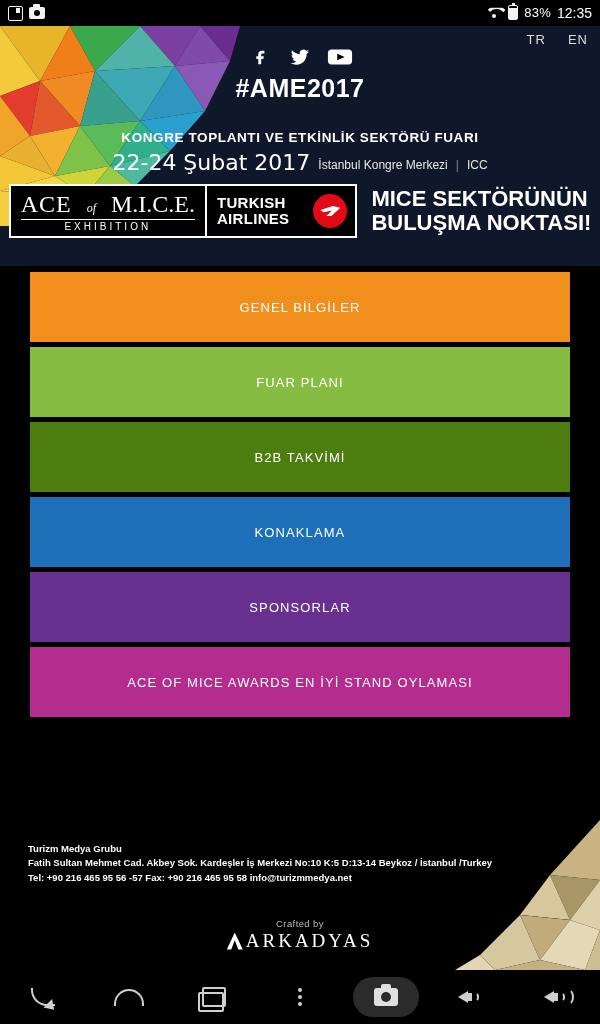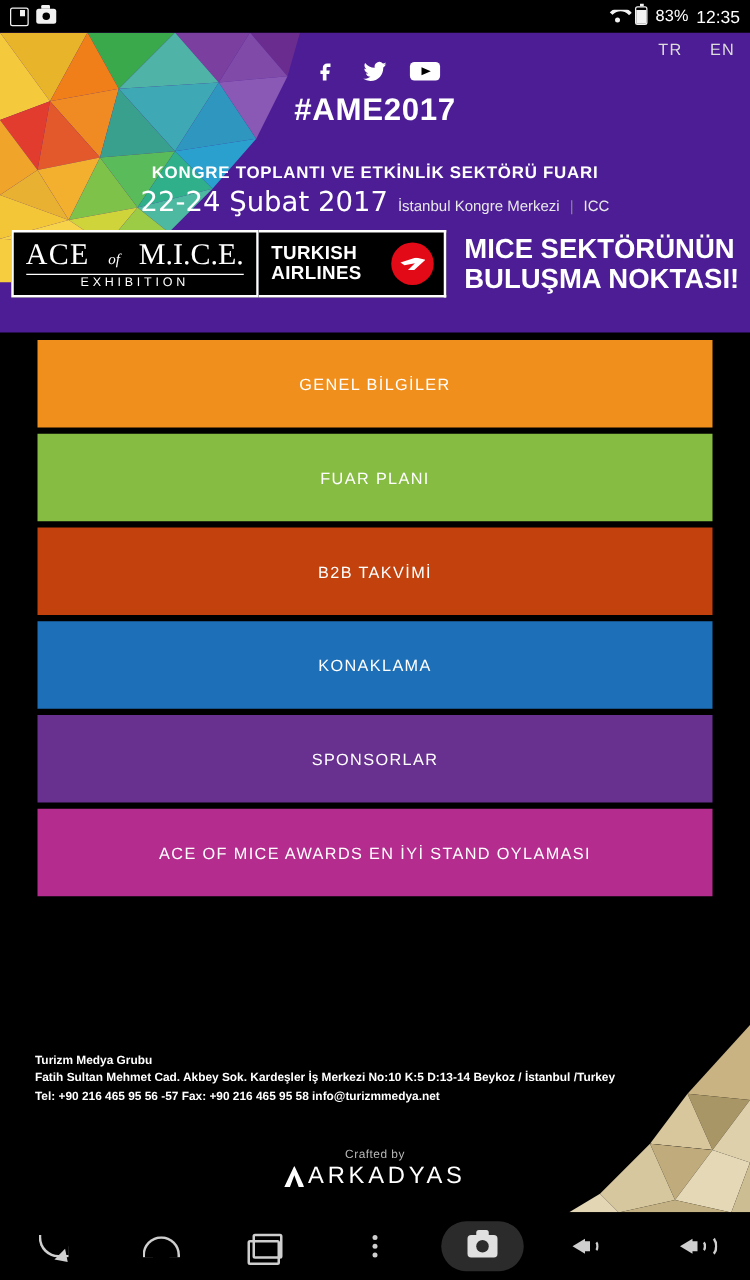--- a/index.html
+++ b/index.html
@@ -75,21 +75,21 @@
     content: ""; position: absolute; left: 2.5px; top: -3px;
     width: 3px; height: 2px; background: #fff;
   }
   .sb-text { font-size: 13px; letter-spacing: .2px; }
   .sb-clock { font-size: 14px; }
 
   
   .header {
     position: relative;
     height: 240px;
-    background: #4c1d95;
+    background: #0f172a;
     overflow: hidden;
   }
   .poly-tl { position: absolute; left: 0; top: 0; width: 240px; height: 200px; }
   .lang {
     position: absolute; right: 12px; top: 6px;
     display: flex; gap: 22px;
     color: #ddd; font-size: 13px; letter-spacing: 1px;
     z-index: 5;
   }
   .lang span { cursor: pointer; }
@@ -196,21 +196,21 @@
     position: absolute; left: 28px; top: 22px;
     color: #fff; font-size: 9.5px; line-height: 1.5; font-weight: bold;
     z-index: 3;
   }
   .crafted {
     position: absolute; left: 0; right: 0; bottom: 18px;
     display: flex; flex-direction: column; align-items: center; z-index: 3;
   }
   .crafted .c1 { color: #b9b9b9; font-size: 9.5px; letter-spacing: .4px; margin-bottom: 1px; }
   .crafted .c2 {
-    color: #fff; font-size: 19px; letter-spacing: 3px; display: flex; align-items: center; gap: 3px;
+    color: #fff; font-size: 19px; letter-spacing: 3px; display: flex; align-items: center; gap: 3px; font-family: Liberation Serif, serif;
   }
   .ark-mark {
     display: inline-block; width: 16px; height: 17px;
     background: #fff;
     clip-path: polygon(50% 0, 100% 100%, 72% 100%, 50% 45%, 28% 100%, 0 100%);
   }
 
   
   .navbar {
     position: absolute; left: 0; right: 0; bottom: 0;
@@ -390,21 +390,21 @@
       <div class="slogan">
         <div>MICE SEKTÖRÜNÜN</div>
         <div>BULUŞMA NOKTASI!</div>
       </div>
     </div>
   </div>
 
   <div class="menu">
     <div class="mbtn" style="background:#f18f1c">GENEL BİLGİLER</div>
     <div class="mbtn" style="background:#86bc42">FUAR PLANI</div>
-    <div class="mbtn" style="background:#c2410c">B2B TAKVİMİ</div>
+    <div class="mbtn" style="background:#4d7c0f">B2B TAKVİMİ</div>
     <div class="mbtn" style="background:#1d6fb8">KONAKLAMA</div>
     <div class="mbtn" style="background:#69318f">SPONSORLAR</div>
     <div class="mbtn" style="background:#b52c8f">ACE OF MICE AWARDS EN İYİ STAND OYLAMASI</div>
   </div>
 
   <div class="footer">
     <svg class="poly-br" viewBox="0 0 200 150" preserveAspectRatio="none">
       <polygon points="200,0 200,60 150,55" fill="#c9b383"></polygon>
       <polygon points="150,55 200,60 170,100" fill="#a99666"></polygon>
       <polygon points="200,60 200,110 170,100" fill="#ded0ab"></polygon>

